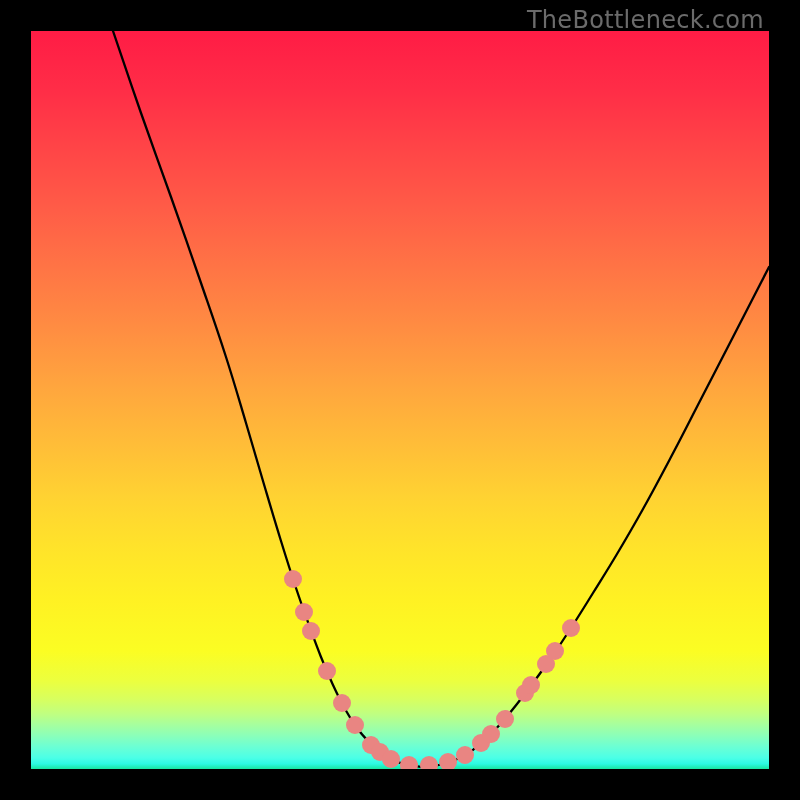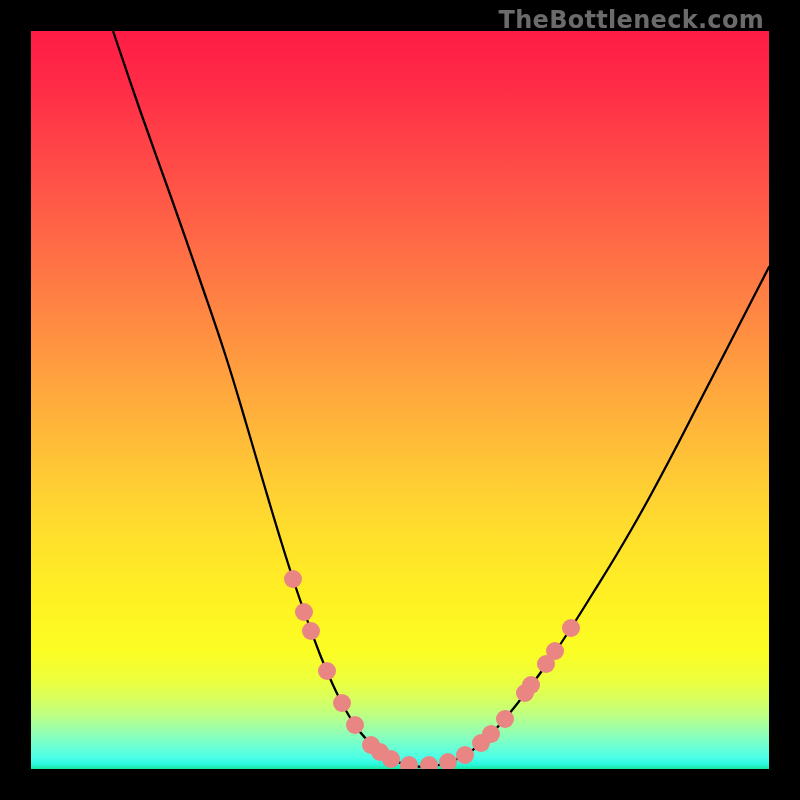--- a/index.html
+++ b/index.html
@@ -24,21 +24,21 @@
     top: 0;
     width: 738px;
     height: 738px;
   }
   .watermark {
     position: absolute;
     top: 6px;
     right: 36px;
     font-family: "DejaVu Sans", Arial, sans-serif;
     font-size: 24px;
-    font-weight: 700;
+    font-weight: 400;
     color: #6b6b6b;
     letter-spacing: 0.3px;
   }
   svg.curve {
     position: absolute;
     left: 0;
     top: 0;
     width: 738px;
     height: 738px;
     overflow: visible;

